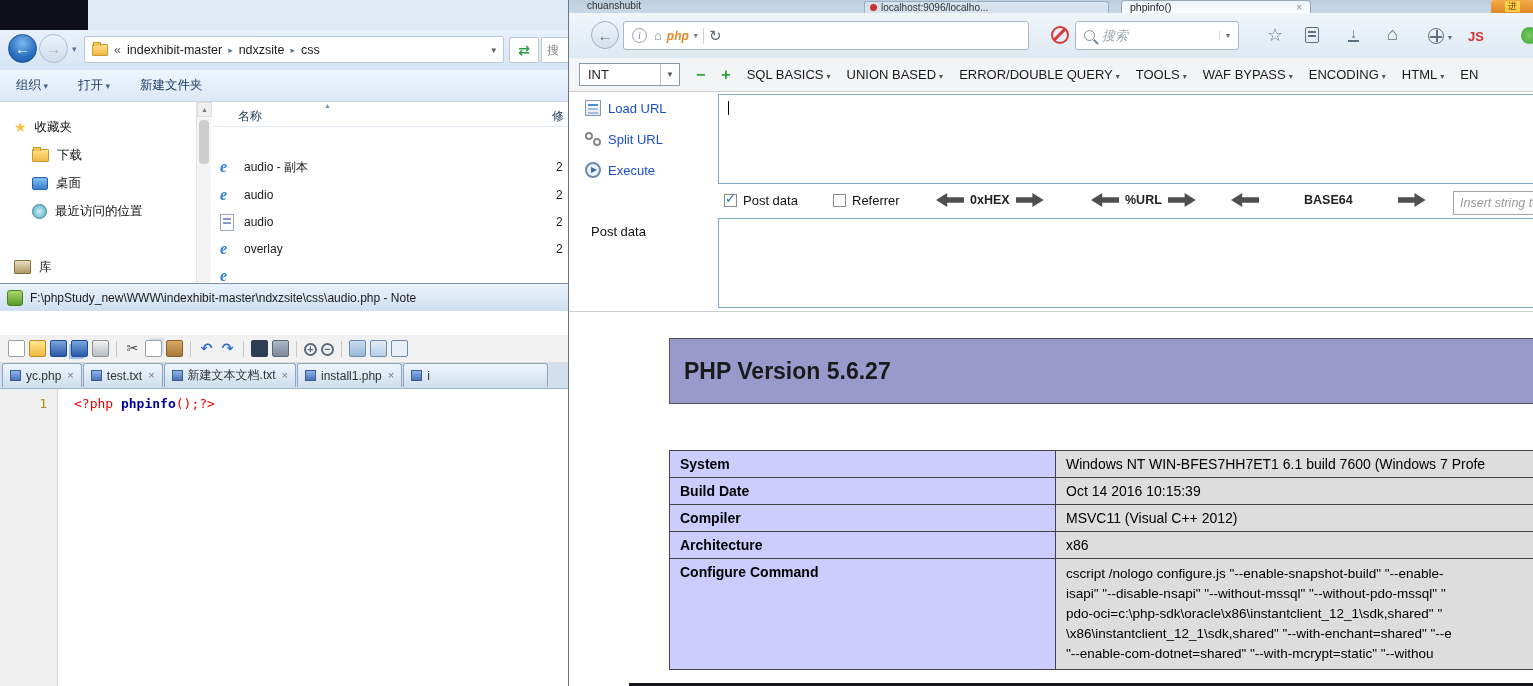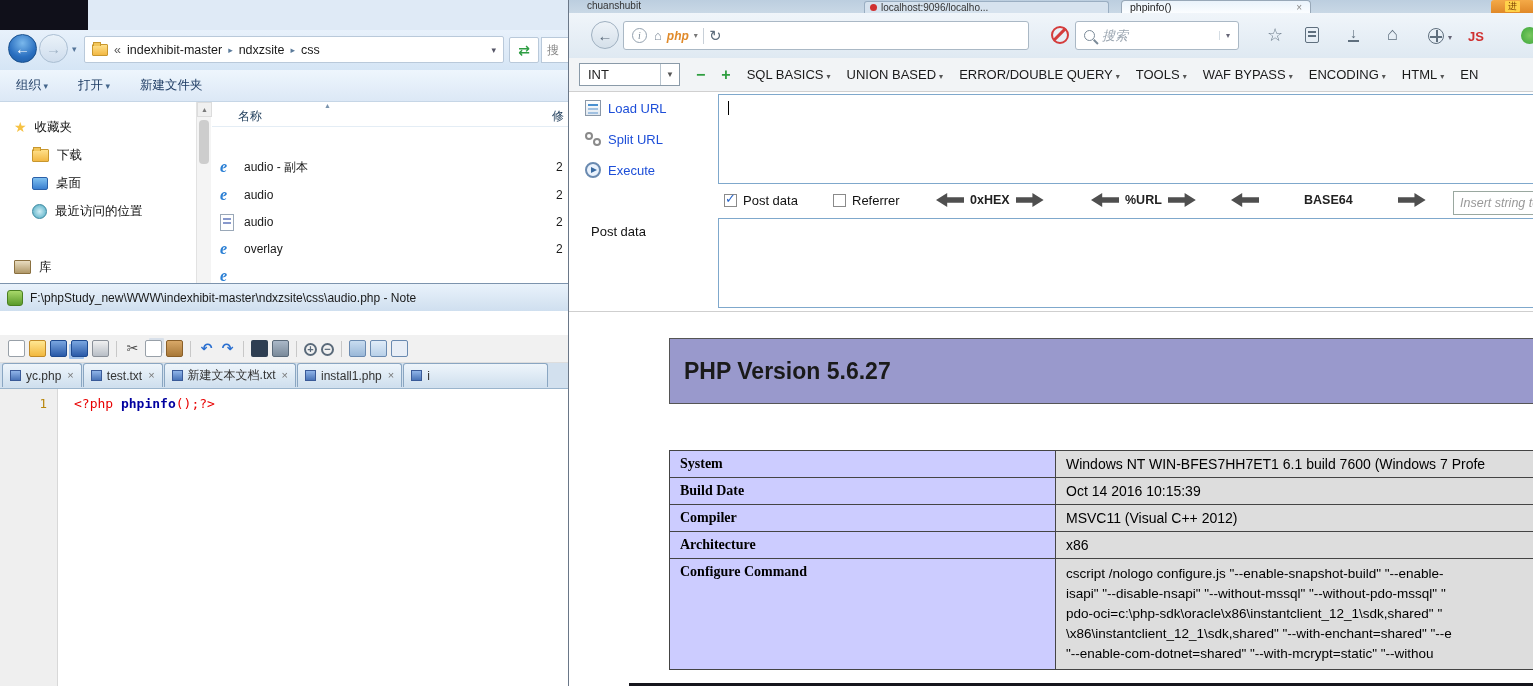--- a/index.html
+++ b/index.html
@@ -215,21 +215,21 @@
   .hb-insert{position:absolute;left:884px;top:3px;width:110px;height:24px;border:1px solid #9aa8a0;
     font-size:12.5px;padding:0 6px;box-sizing:border-box;font-family:"Liberation Sans",sans-serif;}
   .hb-insert::placeholder{font-style:italic;color:#999;}
   .hb-pd-label{position:absolute;left:22px;top:132px;font-size:13px;color:#111;}
   .b-content{position:absolute;left:0;top:312px;right:0;bottom:0;background:#fff;overflow:hidden;}
   .pi-h1{margin:26px 0 0 100px;width:1100px;height:66px;background:#9999cc;border:1px solid #555;
     display:flex;align-items:center;padding-left:14px;box-sizing:border-box;
     font-size:23px;font-weight:bold;color:#1a1a1a;}
   .pi-table{margin:46px 0 0 100px;border-collapse:collapse;width:1100px;table-layout:fixed;}
   .pi-table td{border:1px solid #444;padding:5px 10px;font-size:14px;color:#000;vertical-align:top;}
-  .pi-table td.e{background:#ccccff;font-weight:bold;width:365px;font-family:Liberation Serif, serif;}
+  .pi-table td.e{background:#ccccff;font-weight:bold;width:365px;}
   .pi-table td.v{background:#dddddd;}
   .nowrap{white-space:nowrap;display:inline-block;}
   .cfg{font-size:13.5px;line-height:20px;white-space:nowrap;}
   .b-bottom-edge{position:absolute;left:60px;right:0;bottom:0;height:3px;background:#15151c;}
 </style>
 </head>
 <body>
 
 <div id="screen">
 

